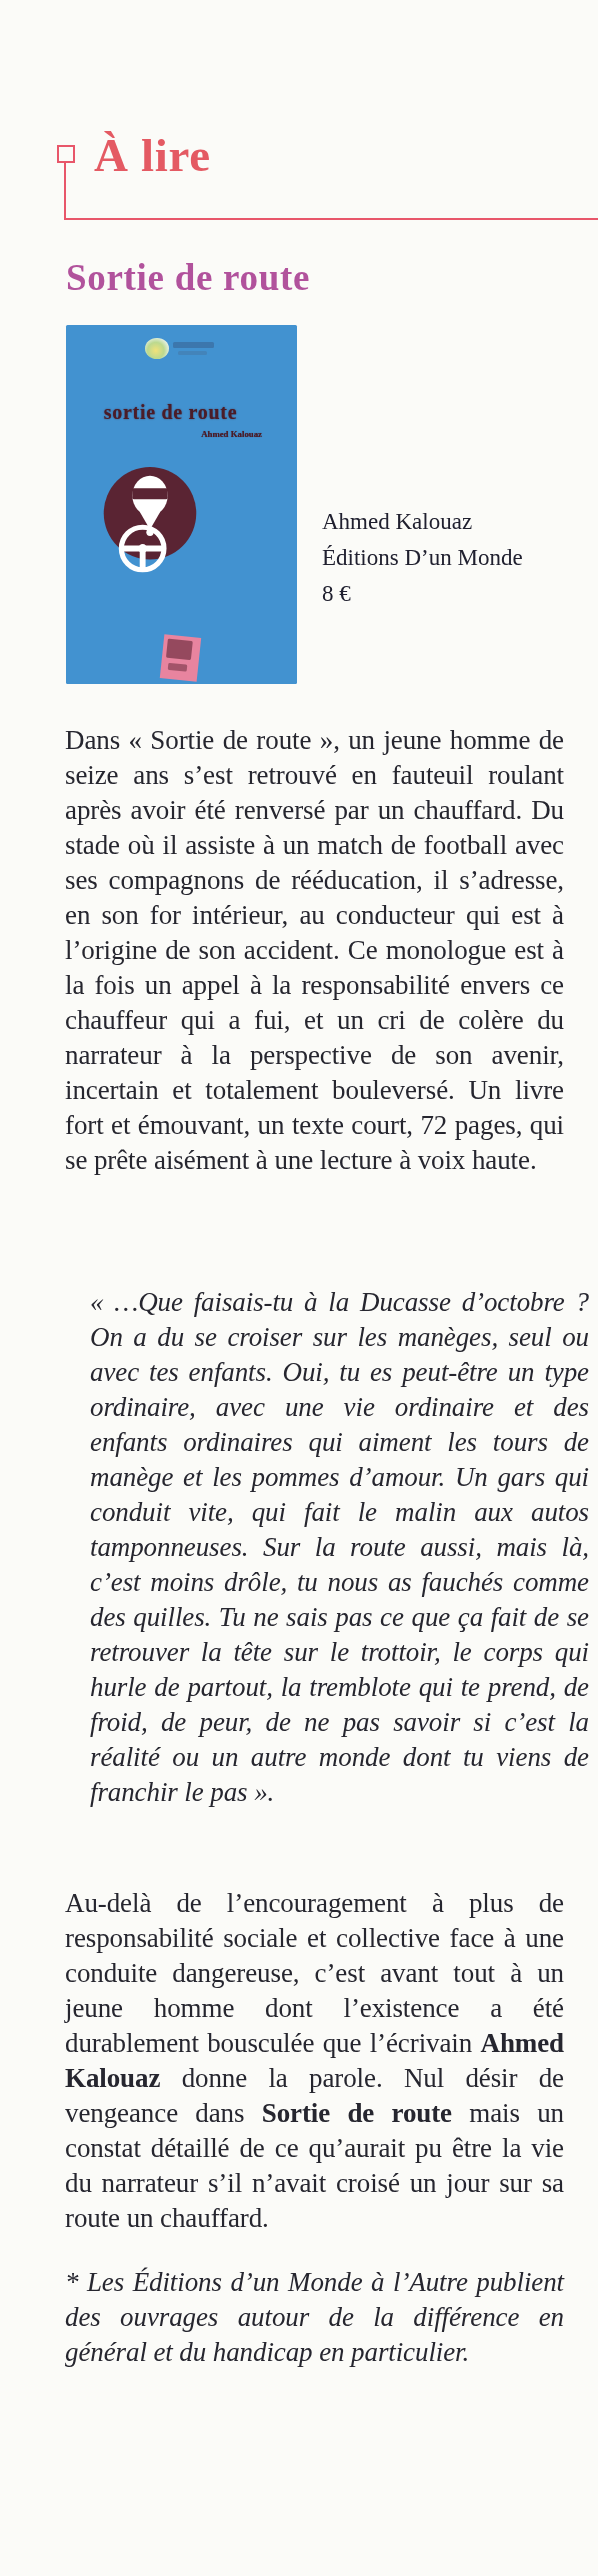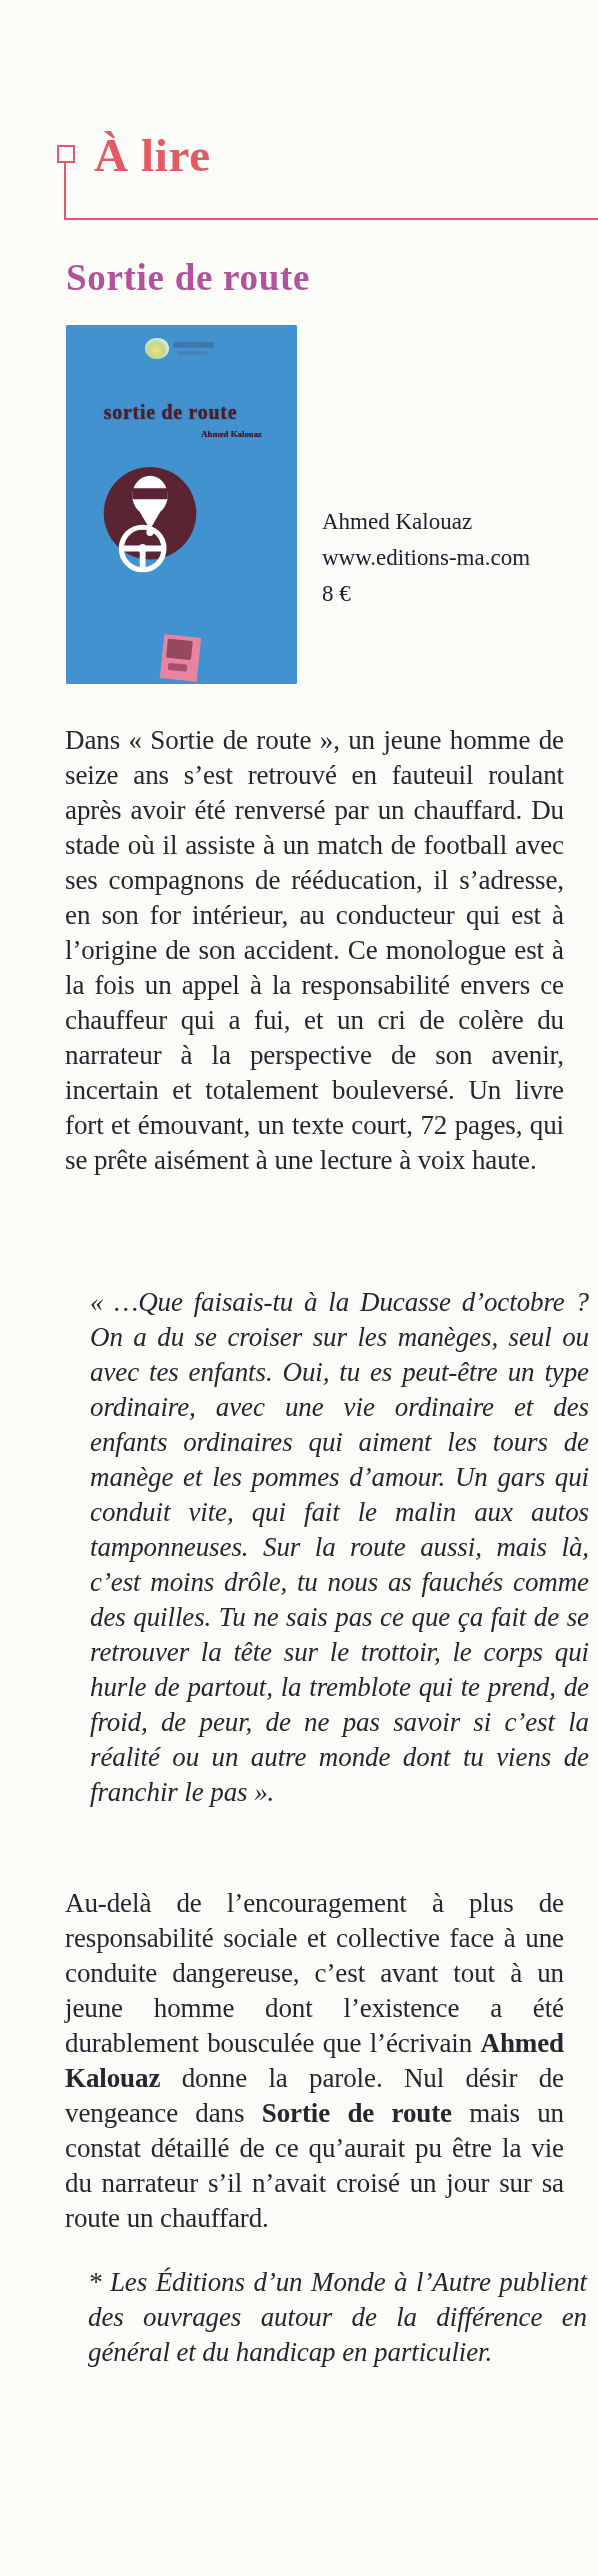--- a/index.html
+++ b/index.html
@@ -88,21 +88,21 @@
   }
   
   .para{
     position:absolute;left:65px;width:499px;
     font-size:27px;line-height:35px;letter-spacing:-0.1px;
     color:#26262f;text-align:justify;
   }
   .para.p1{top:723px;}
   .para.p2{top:1285px;font-style:italic;margin-left:25px;}
   .para.p3{top:1886px;}
-  .para.p4{top:2265px;font-style:italic;margin-left:23px;}
+  .para.p4{top:2265px;font-style:italic;}
   .bold{font-weight:bold;}
   
   .footer{
     position:absolute;left:62px;top:2450px;
     font-size:23px;line-height:1.2;white-space:nowrap;
   }
   .footer .journal{color:#ee6b77;}
   .footer .issue{color:#20202e;}
 </style>
 </head>
@@ -135,21 +135,21 @@
       <circle cx="54" cy="112" r="6" fill="#ffffff"></circle>
     </svg>
     <div class="cover-sticker">
       <div class="sticker-mark1"></div>
       <div class="sticker-mark2"></div>
     </div>
   </div>
 
   <div class="book-info">
     <div>Ahmed Kalouaz</div>
-    <div>www.editions-ma.com</div>
+    <div>Éditions D’un Monde</div>
     <div>8 €</div>
   </div>
 
   <div class="para p1">Dans « Sortie de route », un jeune homme de seize ans s’est retrouvé en fauteuil roulant après avoir été renversé par un chauffard. Du stade où il assiste à un match de football avec ses compagnons de rééducation, il s’adresse, en son for intérieur, au conducteur qui est à l’origine de son accident. Ce monologue est à la fois un appel à la responsabilité envers ce chauffeur qui a fui, et un cri de colère du narrateur à la perspective de son avenir, incertain et totalement bouleversé. Un livre fort et émouvant, un texte court, 72 pages, qui se prête aisément à une lecture à voix haute.</div>
 
   <div class="para p2">« …Que faisais-tu à la Ducasse d’octobre ? On a du se croiser sur les manèges, seul ou avec tes enfants. Oui, tu es peut-être un type ordinaire, avec une vie ordinaire et des enfants ordinaires qui aiment les tours de manège et les pommes d’amour. Un gars qui conduit vite, qui fait le malin aux autos tamponneuses. Sur la route aussi, mais là, c’est moins drôle, tu nous as fauchés comme des quilles. Tu ne sais pas ce que ça fait de se retrouver la tête sur le trottoir, le corps qui hurle de partout, la tremblote qui te prend, de froid, de peur, de ne pas savoir si c’est la réalité ou un autre monde dont tu viens de franchir le pas ».</div>
 
   <div class="para p3">
     <span>Au-delà de l’encouragement à plus de responsabilité sociale et collective face à une conduite dangereuse, c’est avant tout à un jeune homme dont l’existence a été durablement bousculée que l’écrivain </span><span class="bold">Ahmed Kalouaz</span><span> donne la parole. Nul désir de vengeance dans </span><span class="bold">Sortie de route</span><span> mais un constat détaillé de ce qu’aurait pu être la vie du narrateur s’il n’avait croisé un jour sur sa route un chauffard.</span>
   </div>

